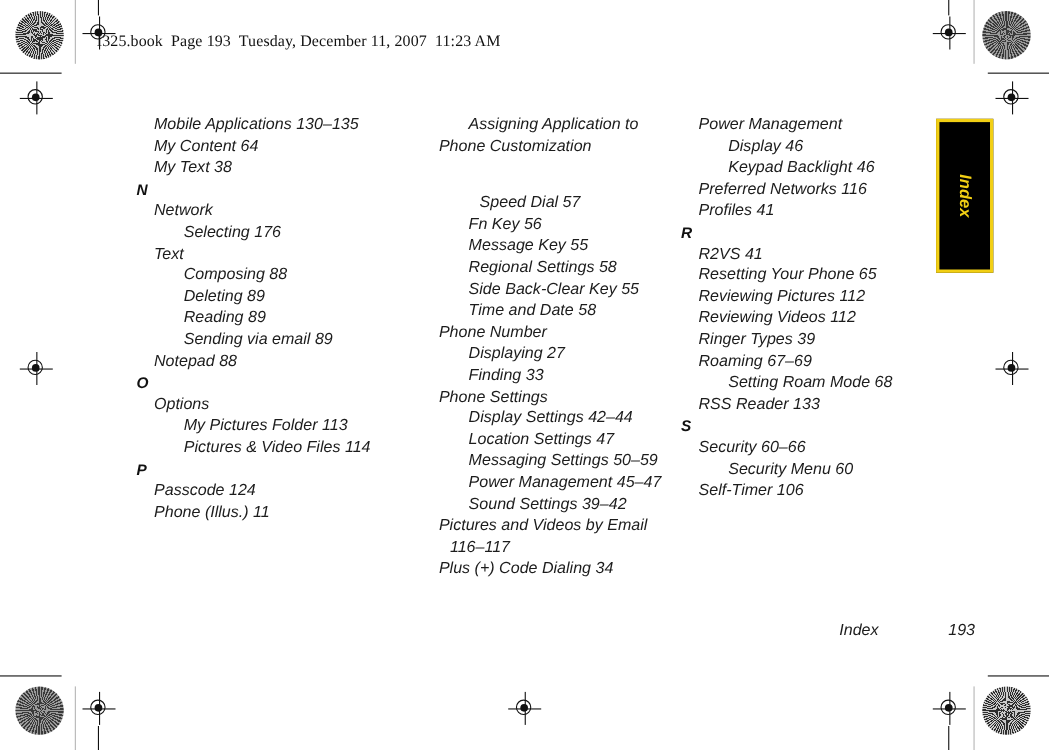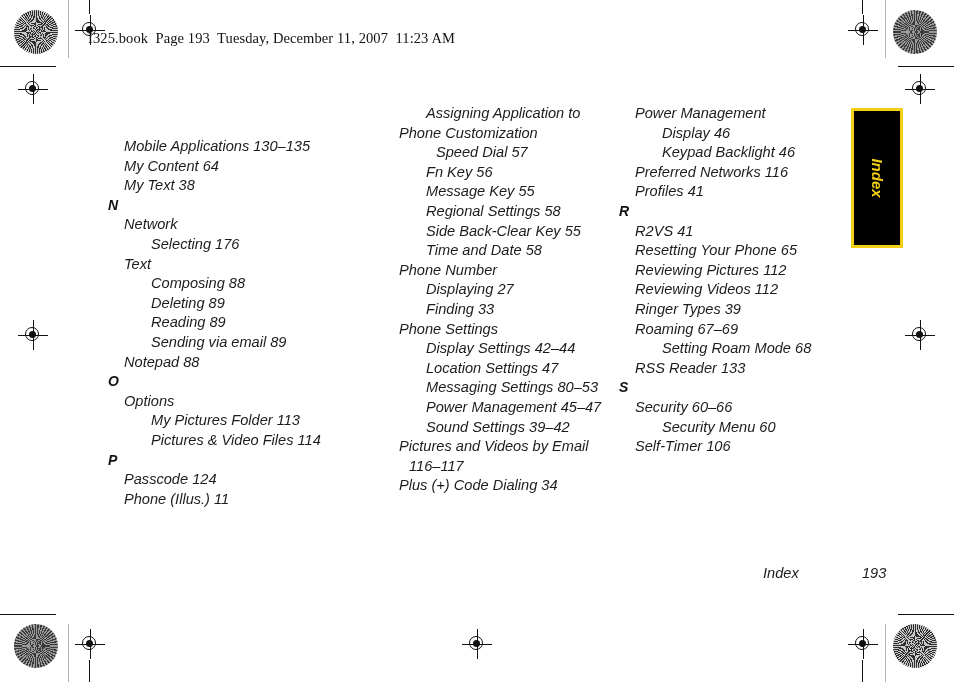--- a/index.html
+++ b/index.html
@@ -90,21 +90,21 @@
   .index-body {
     position: absolute;
     left: 0;
     top: 104px;
     width: 954px;
   }
   .col {
     position: absolute;
     top: 0;
   }
-  .col-1 { left: 108px; width: 250px; margin-top: 33px; }
+  .col-1 { left: 124px; width: 250px; }
   .col-2 { left: 383px; width: 245px; }
   .col-3 { left: 619px; width: 230px; }
 
   .letter {
     font-family: "Liberation Sans", sans-serif;
     font-weight: bold;
     font-style: italic;
     font-size: 14px;
     line-height: 19.6px;
     color: #111;
@@ -116,21 +116,21 @@
     font-style: italic;
     font-size: 14.6px;
     line-height: 19.6px;
     color: #1c1c1c;
     margin: 0;
     white-space: pre-wrap;
   }
   .lvl1 { padding-left: 16px; }
   .lvl2 { padding-left: 43px; }
   .wrap1 { padding-left: 26px; }
-  .wrap2 { padding-left: 53px; }
+  .wrap2 { padding-left: 53px; margin-top: 32px; }
 
   
   .side-tab {
     position: absolute;
     left: 851px;
     top: 108px;
     width: 52px;
     height: 140px;
     background: #000000;
     border: 3px solid #f2cf14;
@@ -291,21 +291,21 @@
       <div class="entry lvl2">Message Key 55</div>
       <div class="entry lvl2">Regional Settings 58</div>
       <div class="entry lvl2">Side Back-Clear Key 55</div>
       <div class="entry lvl2">Time and Date 58</div>
       <div class="entry lvl1">Phone Number</div>
       <div class="entry lvl2">Displaying 27</div>
       <div class="entry lvl2">Finding 33</div>
       <div class="entry lvl1">Phone Settings</div>
       <div class="entry lvl2">Display Settings 42–44</div>
       <div class="entry lvl2">Location Settings 47</div>
-      <div class="entry lvl2">Messaging Settings 80–53</div>
+      <div class="entry lvl2">Messaging Settings 50–59</div>
       <div class="entry lvl2">Power Management 45–47</div>
       <div class="entry lvl2">Sound Settings 39–42</div>
       <div class="entry lvl1">Pictures and Videos by Email</div>
       <div class="entry wrap1">116–117</div>
       <div class="entry lvl1">Plus (+) Code Dialing 34</div>
     </div>
   <div class="col col-3">
       <div class="entry lvl1">Power Management</div>
       <div class="entry lvl2">Display 46</div>
       <div class="entry lvl2">Keypad Backlight 46</div>

